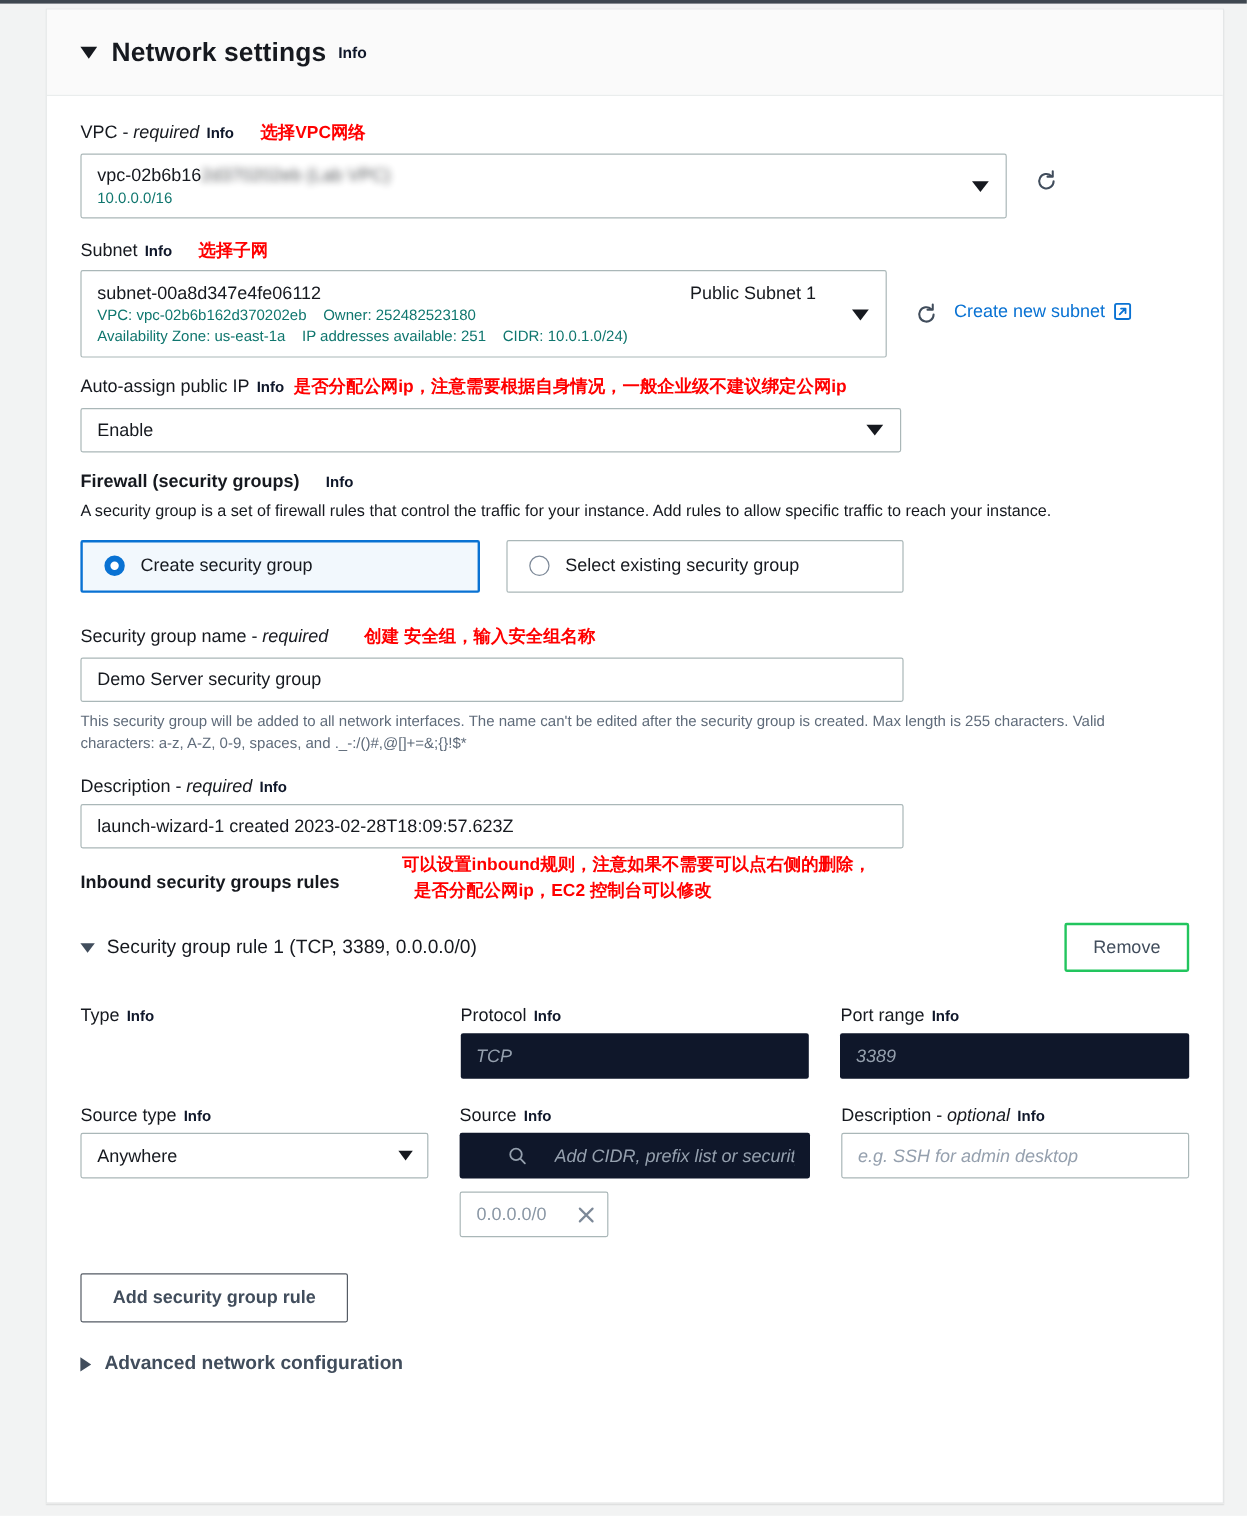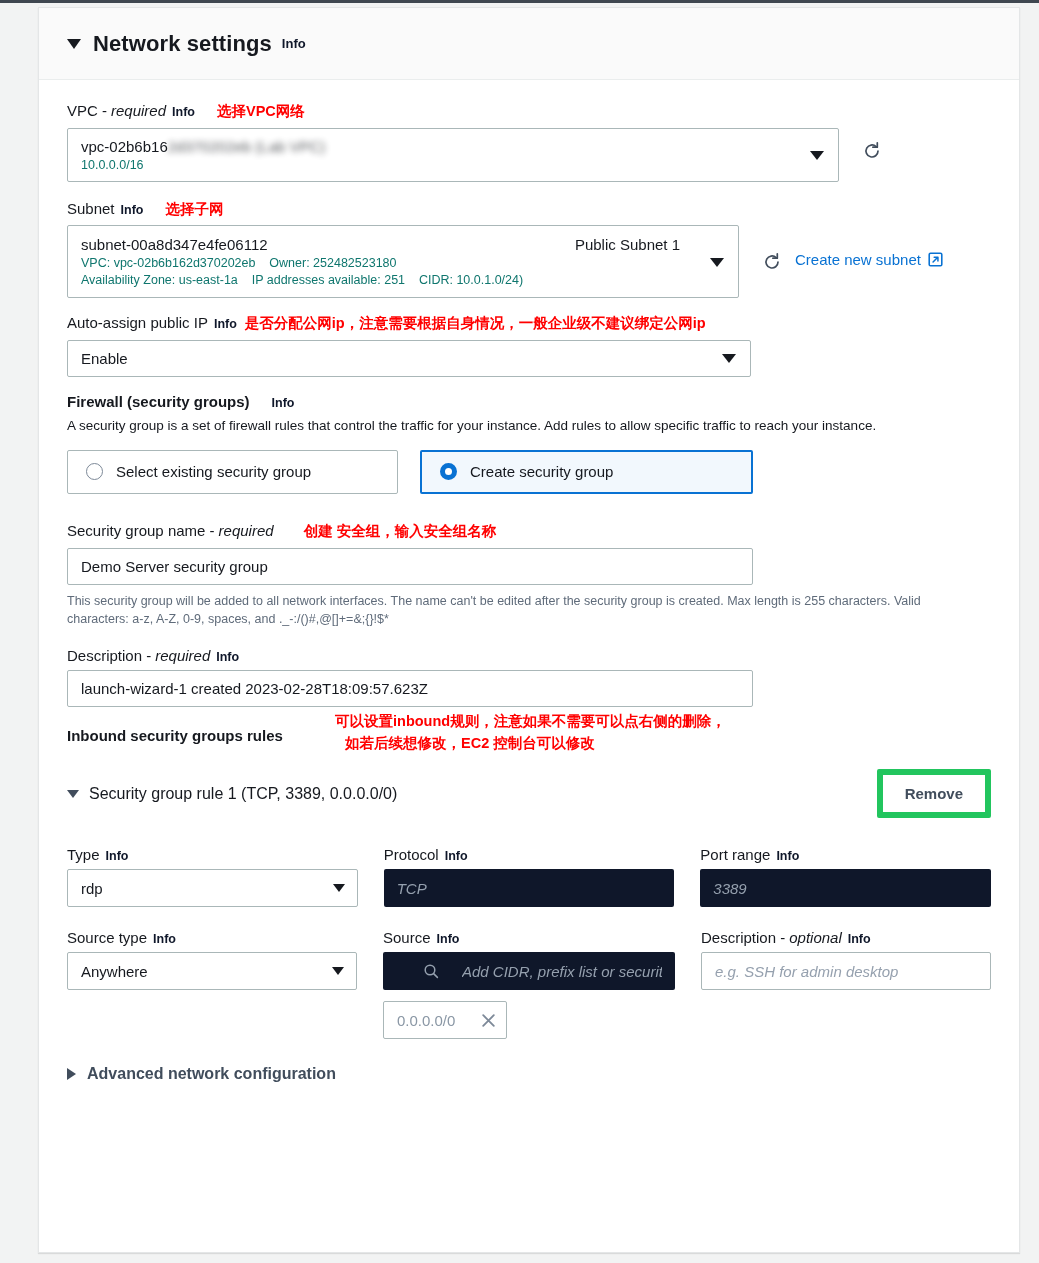--- a/index.html
+++ b/index.html
@@ -123,22 +123,22 @@
     border: 5px solid #0972d3; background: #ffffff;
     box-shadow: inset 0 0 0 2px #ffffff;
   }
 
   .rule-head {
     display: flex; align-items: center; margin-top: 12px;
     justify-content: space-between;
   }
   .rule-title { font-size: 16px; color: #16191f; display:flex; align-items:center; }
   .btn-normal {
-    border: 6px solid #22c55e; background: #fff; border-radius: 2px;
-    padding: 10px 22px; font-size: 15px; font-weight: bold; color: #414d5c;
+    border: 2px solid #22c55e; background: #fff; border-radius: 2px;
+    padding: 10px 22px; font-size: 15px; font-weight: normal; color: #414d5c;
     cursor: pointer;
   }
 
   .grid3 { display: flex; gap: 26px; margin-top: 20px; }
   .col { flex: 1; }
   .col.c1 { max-width: 292px; }
   .col.c2 { max-width: 292px; }
 
   .sel-sm {
     border: 1px solid #aab7b8; background: #fff; border-radius: 2px;
@@ -267,27 +267,27 @@
     </div>
 
     
     <div class="fld-label bold" style="margin-top:16px;">
       <span>Firewall (security groups)</span>
       <span class="info-link sm">Info</span>
     </div>
     <div class="help" style="margin-top:2px;max-width:880px;font-size:13.5px;color:#16191f;">A security group is a set of firewall rules that control the traffic for your instance. Add rules to allow specific traffic to reach your instance.</div>
 
     <div class="seg-row" style="max-width:686px;">
+      <div class="seg active">
+        <span class="radio on"></span>
+        <span>Create security group</span>
+      </div>
       <div class="seg">
         <span class="radio"></span>
         <span>Select existing security group</span>
-      </div>
-      <div class="seg active">
-        <span class="radio on"></span>
-        <span>Create security group</span>
       </div>
     </div>
 
     
     <div class="fld-label" style="margin-top:28px;">
       <span>Security group name -</span>
       <span class="req" style="margin-left:4px;">required</span>
       <span class="ann" style="margin-left:30px;">创建 安全组，输入安全组名称</span>
     </div>
     <div class="input-box" style="width:686px;">Demo Server security group</div>
@@ -298,41 +298,37 @@
       <span>Description -</span>
       <span class="req" style="margin-left:4px;">required</span>
       <span class="info-link sm">Info</span>
     </div>
     <div class="input-box" style="width:686px;">launch-wizard-1 created 2023-02-28T18:09:57.623Z</div>
 
     
     <div style="position:relative;margin-top:20px;height:30px;">
       <span style="font-size:15px;font-weight:bold;color:#16191f;">Inbound security groups rules</span>
       <span class="ann-block" style="left:268px;top:-16px;">可以设置inbound规则，注意如果不需要可以点右侧的删除，</span>
-      <span class="ann-block" style="left:278px;top:6px;">如若后续想修改，EC2 控制台可以修改</span>
+      <span class="ann-block" style="left:278px;top:6px;">是否分配公网ip，EC2 控制台可以修改</span>
     </div>
 
     <div class="rule-head">
       <div class="rule-title">
         <span class="tri-sm-down"></span>
         <span>Security group rule 1 (TCP, 3389, 0.0.0.0/0)</span>
       </div>
       <button class="btn-normal">Remove</button>
     </div>
 
     
     <div class="grid3" style="margin-top:28px;">
       <div class="col c1">
         <div class="fld-label">
           <span>Type</span>
           <span class="info-link sm">Info</span>
-        </div>
-        <div class="sel-sm">
-          <span>rdp</span>
-          <span class="caret"></span>
         </div>
       </div>
       <div class="col c2">
         <div class="fld-label">
           <span>Protocol</span>
           <span class="info-link sm">Info</span>
         </div>
         <div class="ro-box">TCP</div>
       </div>
       <div class="col">
@@ -383,20 +379,21 @@
         <div class="fld-label">
           <span>Description -</span>
           <span class="req" style="margin-left:4px;">optional</span>
           <span class="info-link sm">Info</span>
         </div>
         <div class="in-sm">e.g. SSH for admin desktop</div>
       </div>
     </div>
 
     
+    <div class="btn-add">Add security group rule</div>
 
     <div class="adv">
       <span class="tri-right"></span>
       <span>Advanced network configuration</span>
     </div>
 
   </div>
 </div>
 
 </body></html>

